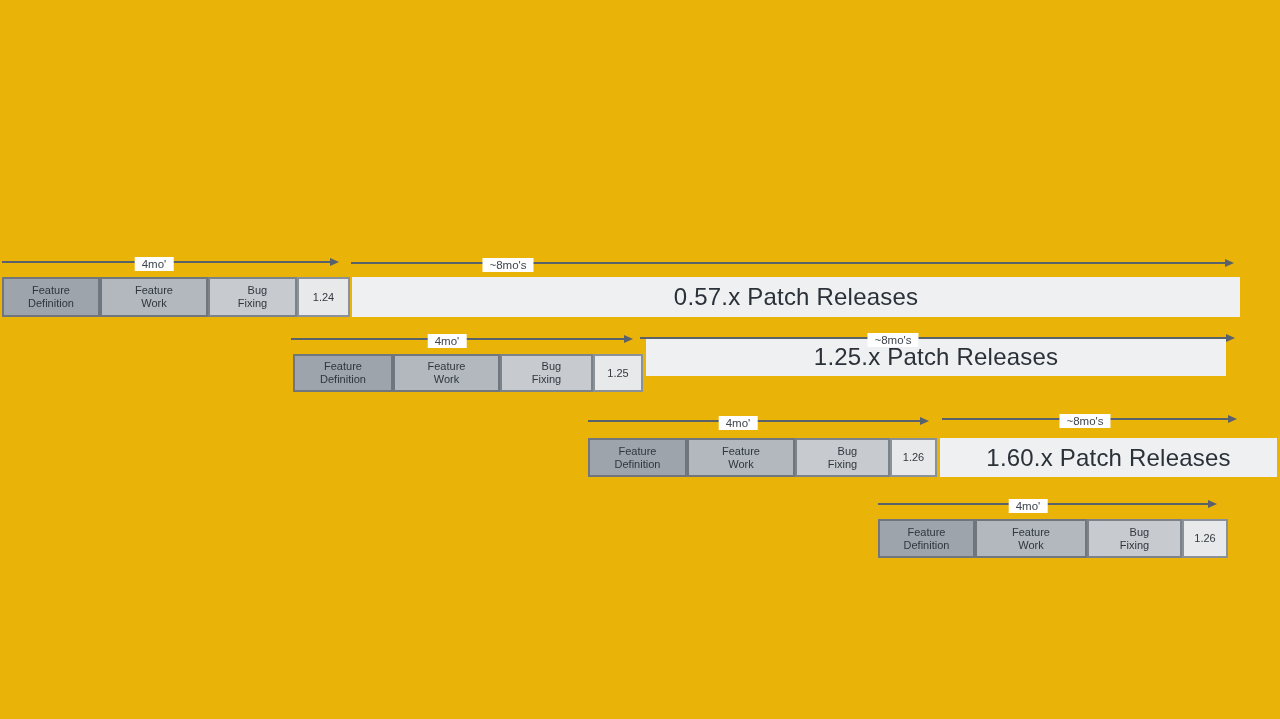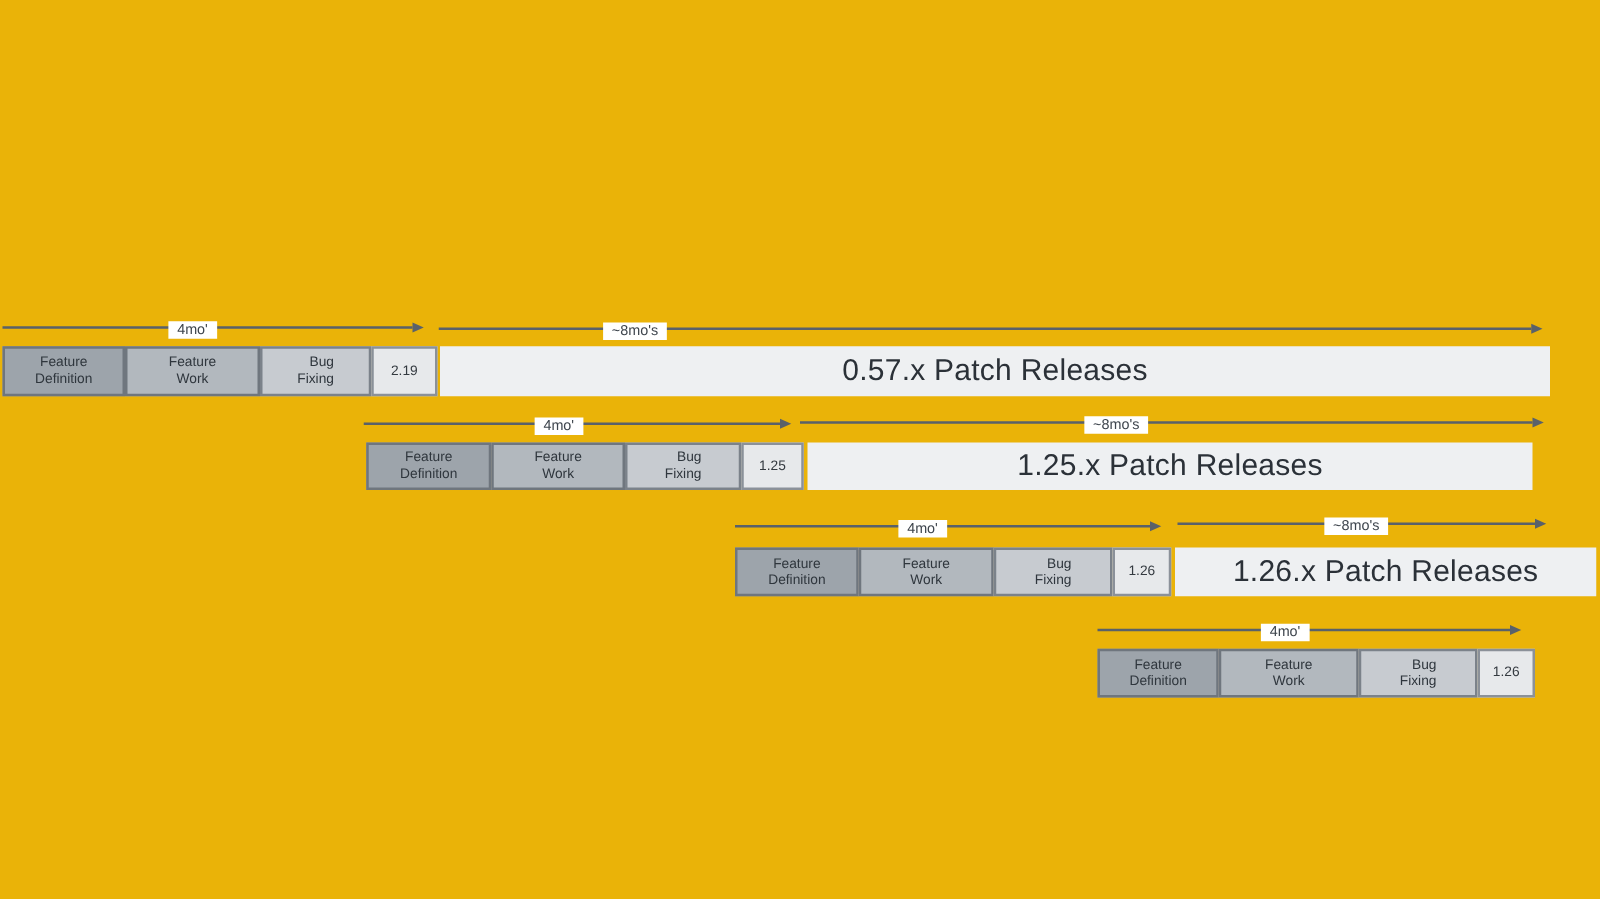--- a/index.html
+++ b/index.html
@@ -56,21 +56,21 @@
     <div class="pbox fd" style="left:2px;top:277px;width:98px;height:40px;">
       <div><span>Feature</span><br><span>Definition</span></div>
     </div>
     <div class="pbox fw" style="left:100px;top:277px;width:108px;height:40px;">
       <div><span>Feature</span><br><span>Work</span></div>
     </div>
     <div class="pbox bf" style="left:208px;top:277px;width:89px;height:40px;">
       <div><span>Bug</span><br><span>Fixing</span></div>
     </div>
     <div class="pbox ver" style="left:297px;top:277px;width:53px;height:40px;">
-      <span>2.19</span>
+      <span>1.24</span>
     </div>
     <div class="patchbar" style="left:352px;top:277px;width:888px;height:40px;">
       <span>0.57.x Patch Releases</span>
     </div>
   </div>
 
   <div>
     <div>
       <div class="hline" style="left:291px;top:338px;width:333px;"></div>
       <div class="ahead" style="left:624px;top:335px;"></div>
@@ -86,21 +86,21 @@
     </div>
     <div class="pbox fw" style="left:393px;top:354px;width:107px;height:38px;">
       <div><span>Feature</span><br><span>Work</span></div>
     </div>
     <div class="pbox bf" style="left:500px;top:354px;width:93px;height:38px;">
       <div><span>Bug</span><br><span>Fixing</span></div>
     </div>
     <div class="pbox ver" style="left:593px;top:354px;width:50px;height:38px;">
       <span>1.25</span>
     </div>
-    <div class="patchbar" style="left:646px;top:354px;width:580px;height:38px;">
+    <div class="patchbar" style="left:646px;top:338px;width:580px;height:38px;">
       <span>1.25.x Patch Releases</span>
     </div>
   </div>
 
   <div>
     <div>
       <div class="hline" style="left:588px;top:420px;width:332px;"></div>
       <div class="ahead" style="left:920px;top:417px;"></div>
       <span class="alabel" style="left:738px;top:416px;">4mo'</span>
     </div>
@@ -115,21 +115,21 @@
     <div class="pbox fw" style="left:687px;top:438px;width:108px;height:39px;">
       <div><span>Feature</span><br><span>Work</span></div>
     </div>
     <div class="pbox bf" style="left:795px;top:438px;width:95px;height:39px;">
       <div><span>Bug</span><br><span>Fixing</span></div>
     </div>
     <div class="pbox ver" style="left:890px;top:438px;width:47px;height:39px;">
       <span>1.26</span>
     </div>
     <div class="patchbar" style="left:940px;top:438px;width:337px;height:39px;">
-      <span>1.26.x Patch Releases</span>
+      <span>1.60.x Patch Releases</span>
     </div>
   </div>
 
   <div>
     <div>
       <div class="hline" style="left:878px;top:503px;width:330px;"></div>
       <div class="ahead" style="left:1208px;top:500px;"></div>
       <span class="alabel" style="left:1028px;top:499px;">4mo'</span>
     </div>
     <div class="pbox fd" style="left:878px;top:519px;width:97px;height:39px;">

